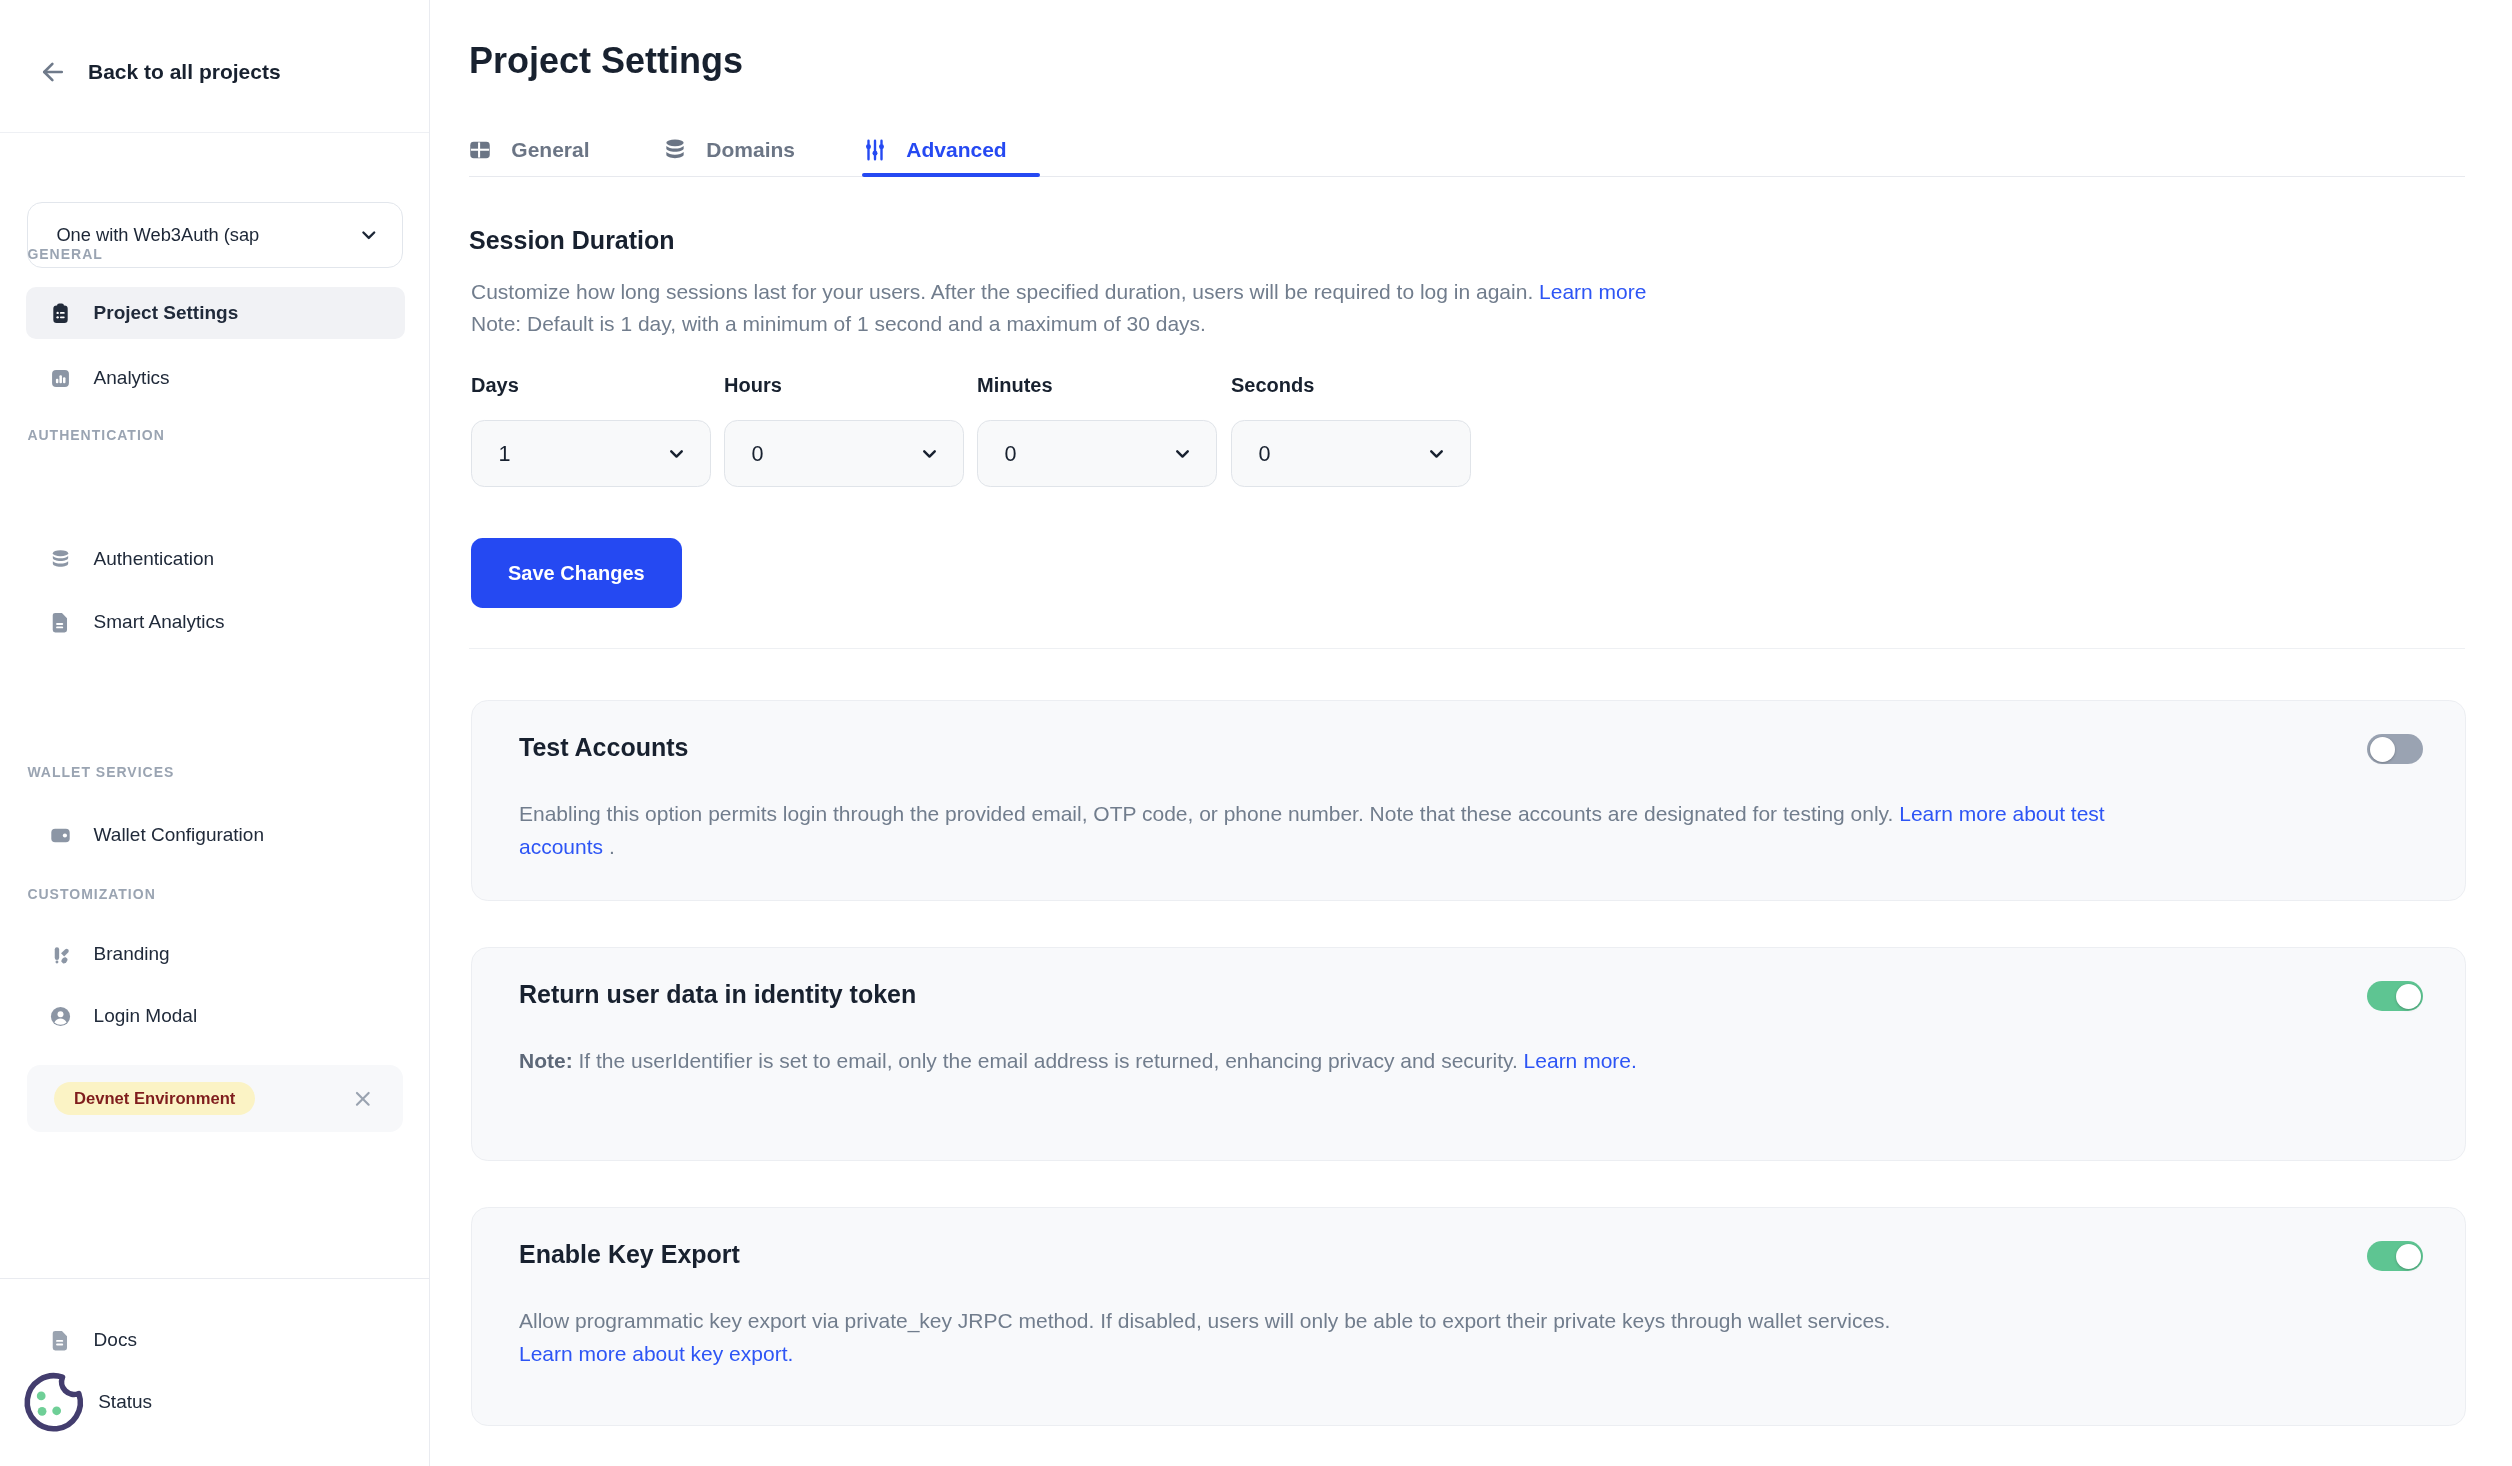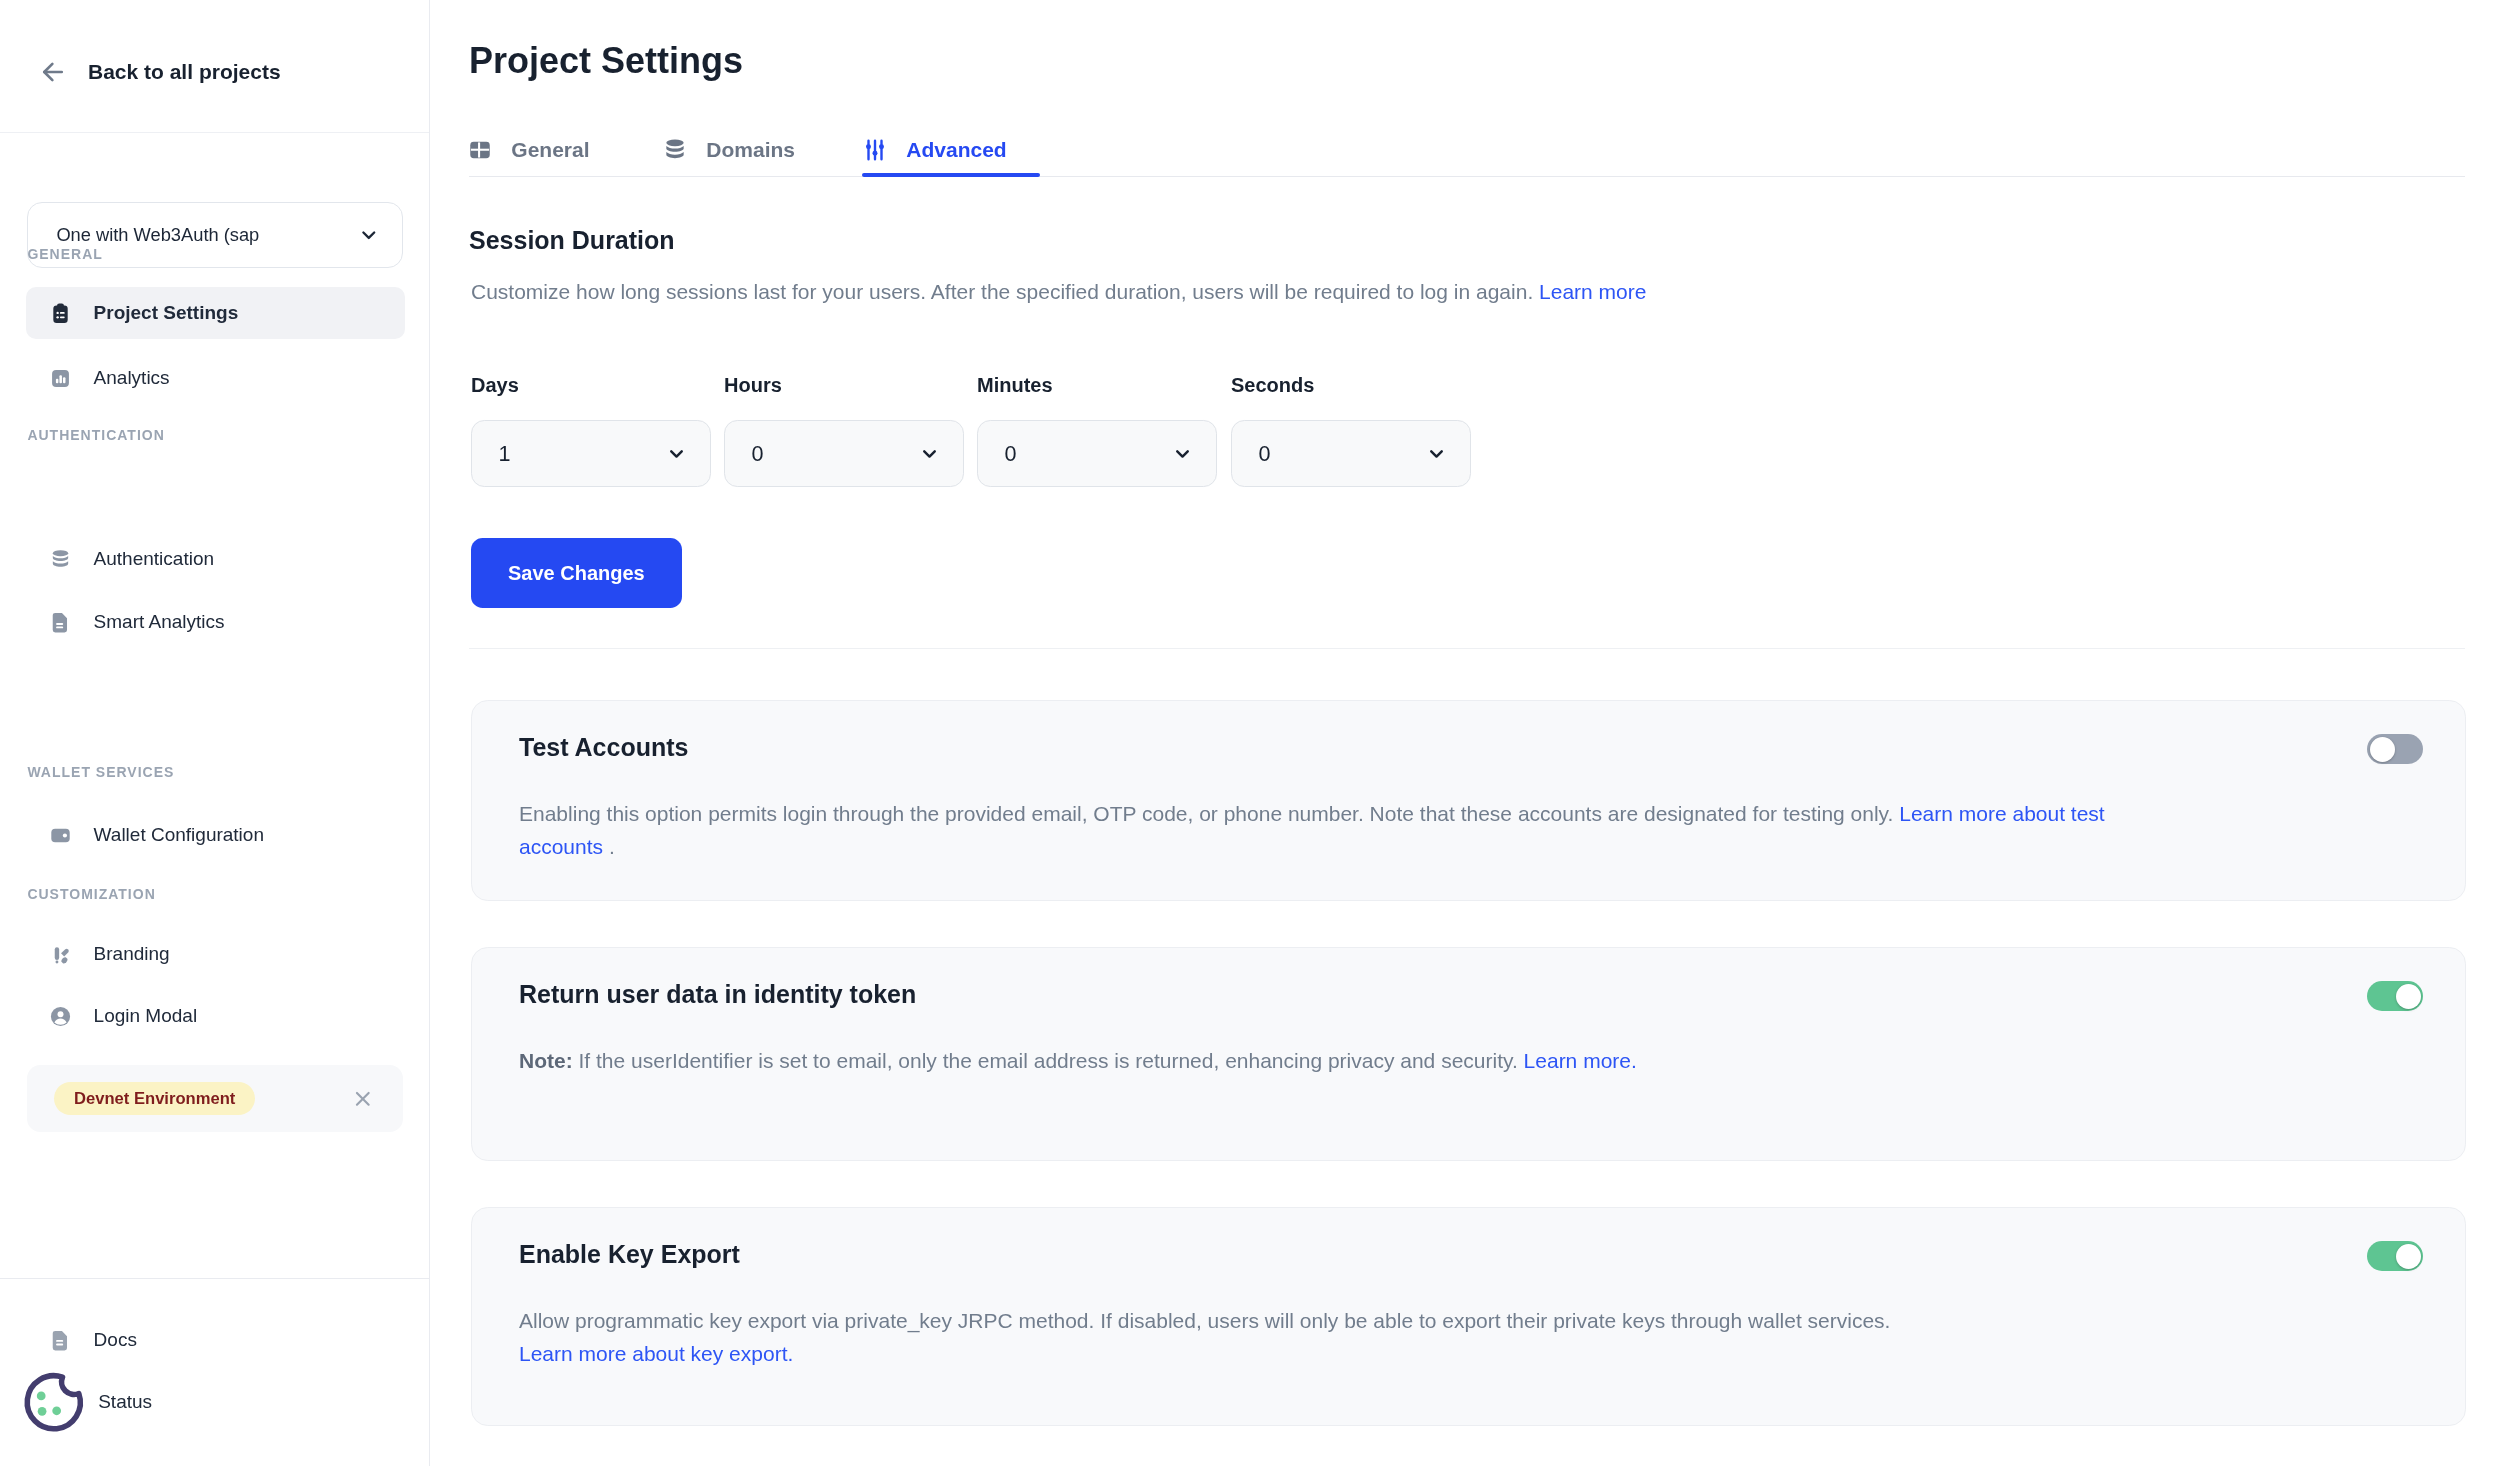--- a/index.html
+++ b/index.html
@@ -250,20 +250,21 @@
           </svg>
       </span>
       <span class="tlbl">Advanced</span>
     </div>
     <div class="tab-underline"></div>
 
     <h2 class="sec-heading">Session Duration</h2>
 
     <div class="sess-desc">
       <div><span>Customize how long sessions last for your users. After the specified duration, users will be required to log in again. </span><a class="lnk">Learn more</a></div>
+      <div>Note: Default is 1 day, with a minimum of 1 second and a maximum of 30 days.</div>
     </div>
 
     <div class="field" style="left:41px"><span class="flabel">Days</span></div>
     <div class="field" style="left:294px"><span class="flabel">Hours</span></div>
     <div class="field" style="left:547px"><span class="flabel">Minutes</span></div>
     <div class="field" style="left:801px"><span class="flabel">Seconds</span></div>
 
     <div class="sel" style="left:41px">
       <span class="sval">1</span>
       <span class="icon">

